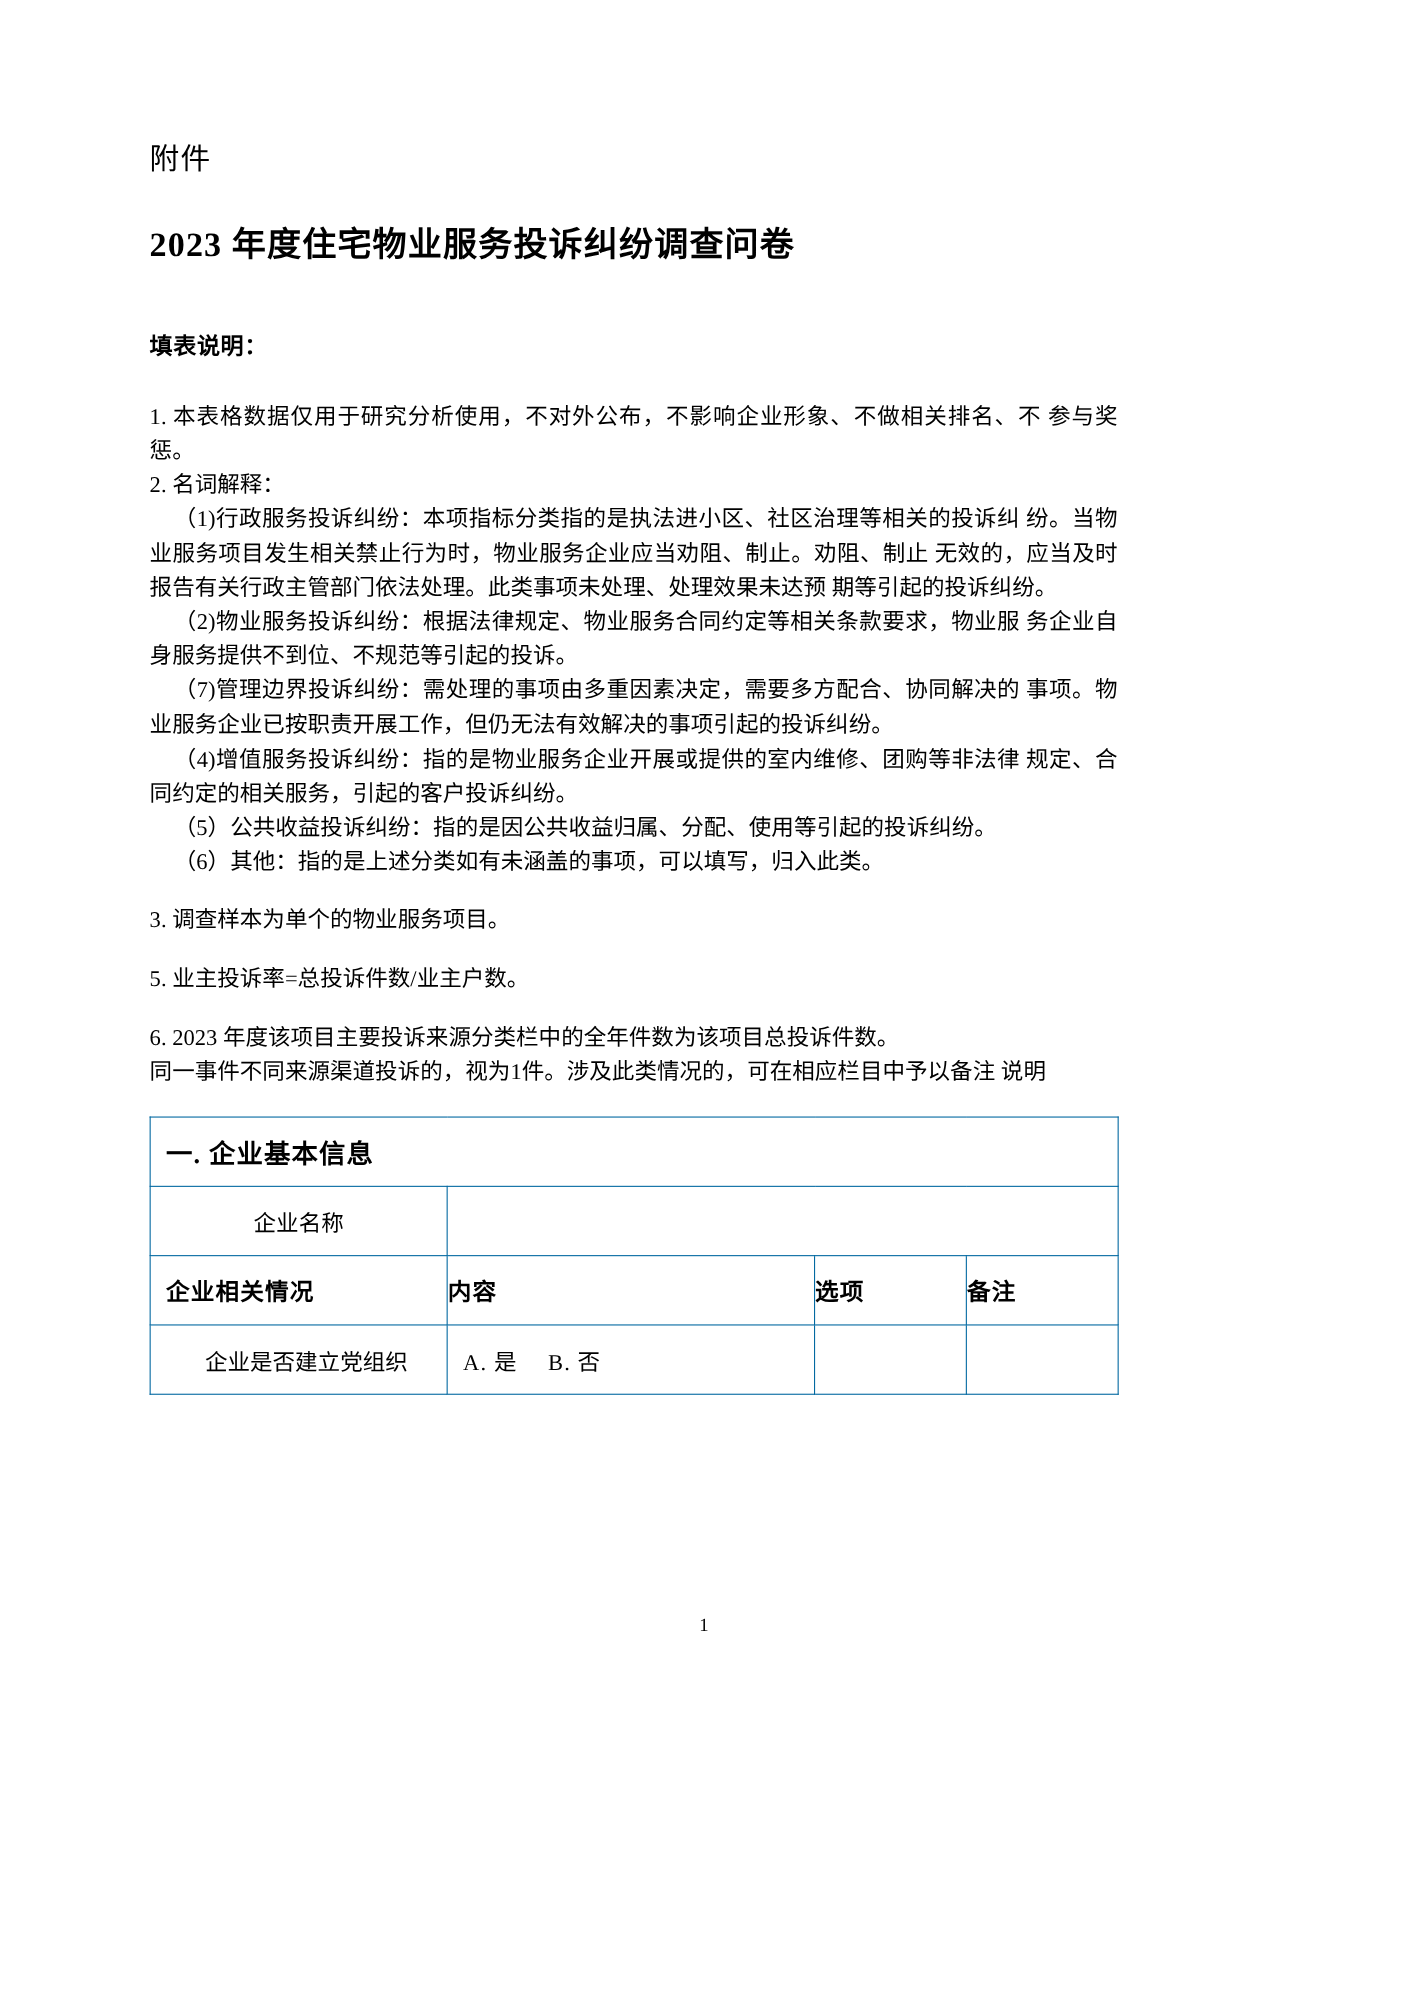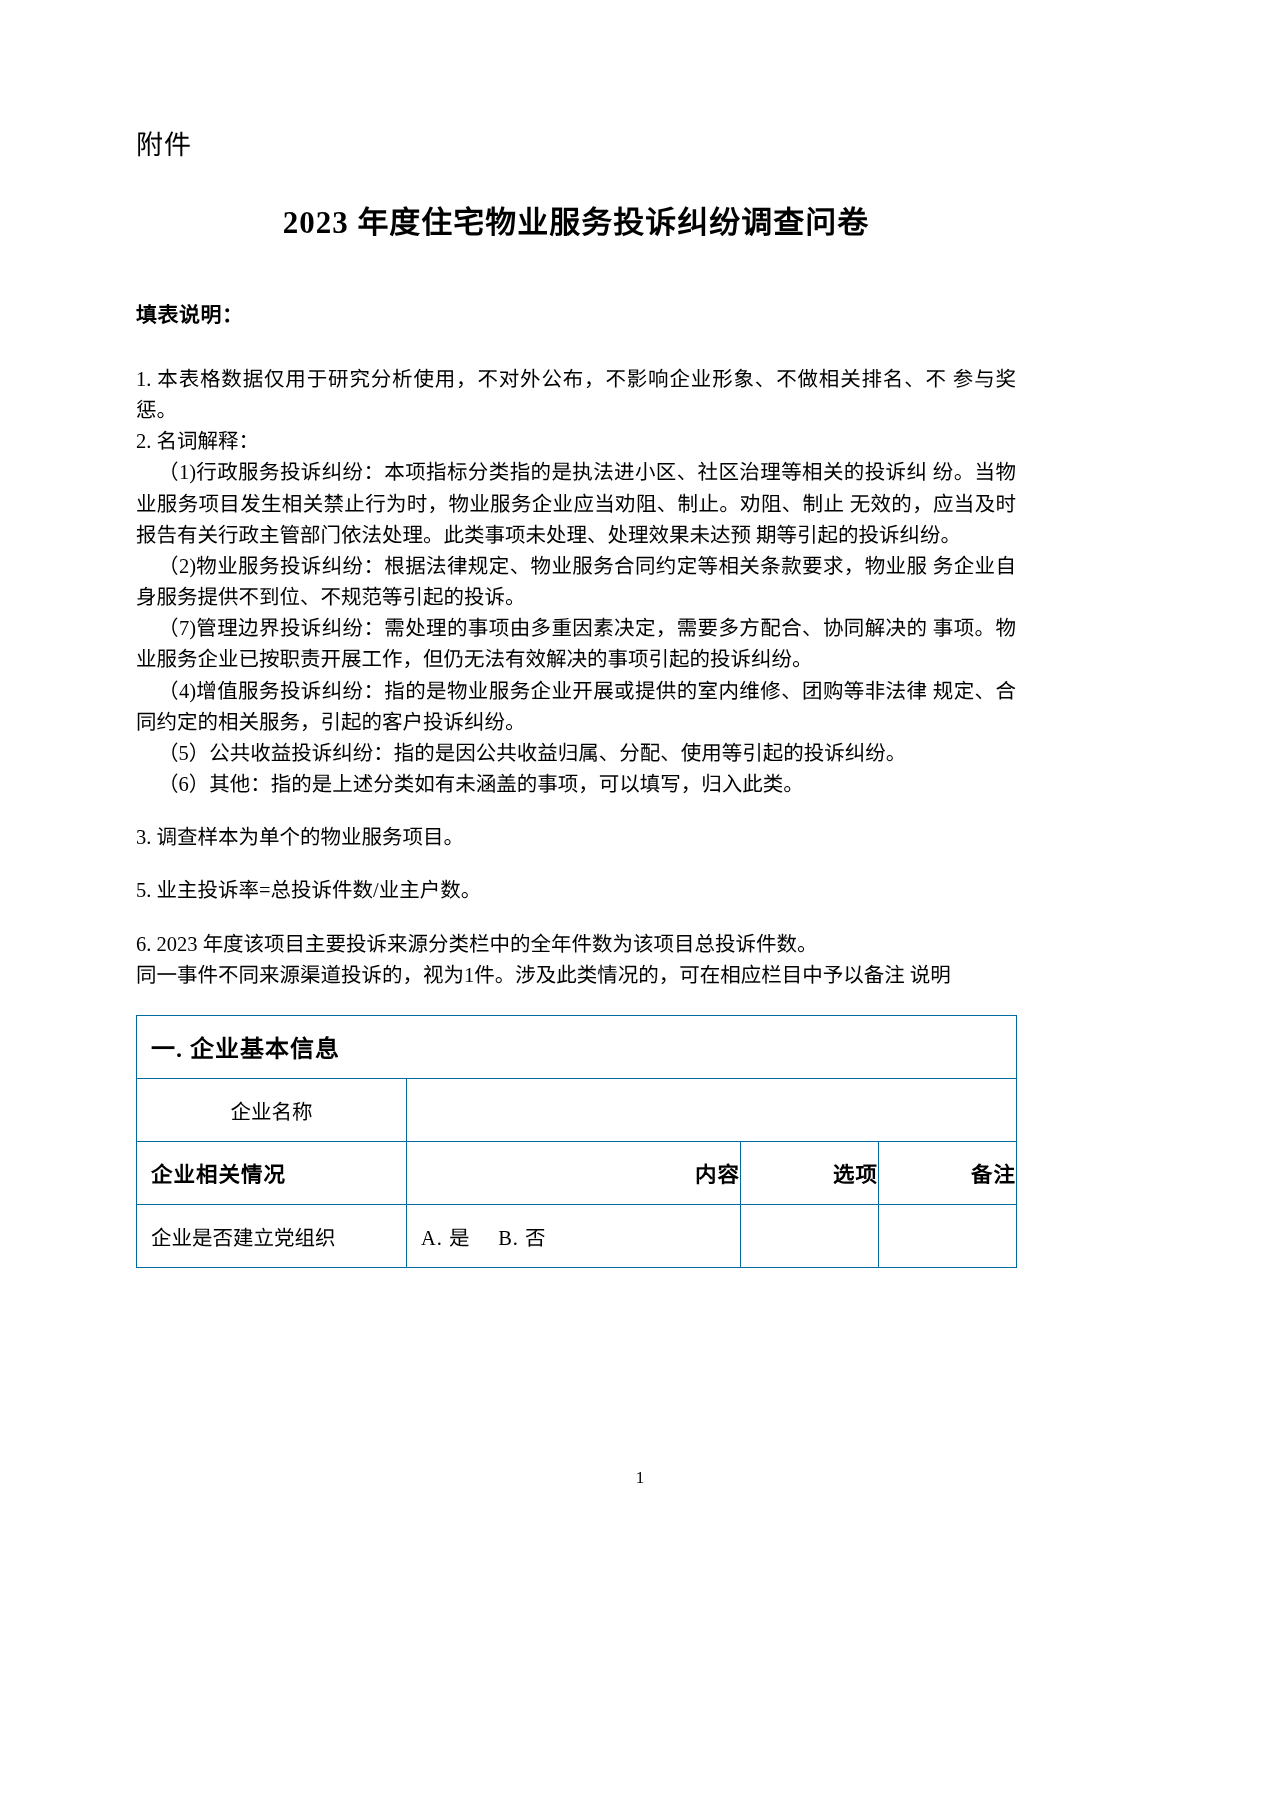--- a/index.html
+++ b/index.html
@@ -38,21 +38,20 @@
   .attachment-label {
     font-size: 27px;
     line-height: 1;
     padding-top: 132px;
     letter-spacing: 1px;
     font-family: "Liberation Serif", "DejaVu Serif", serif;
   }
 
   
   .doc-title {
-    text-align: center;
     font-size: 31px;
     font-weight: bold;
     letter-spacing: 1px;
     margin-top: 38px;
     font-family: "Liberation Serif", "DejaVu Serif", serif;
   }
 
   
   .instructions {
     margin-top: 56px;
@@ -103,32 +102,32 @@
   .label-cell {
     height: 62px;
     text-align: center;
     font-size: 20.5px;
   }
   .blank-cell {
     height: 62px;
   }
   .col-head-cell {
     height: 62px;
-    text-align: right;
+    text-align: left;
     font-size: 21.5px;
     font-weight: bold;
     letter-spacing: 1px;
   }
   .col-head-cell.left-align {
     text-align: left;
     padding-left: 14px !important;
   }
   .q-cell {
     height: 62px;
-    text-align: left;
+    text-align: center;
     padding-left: 14px !important;
     font-size: 20.5px;
   }
   .opt-cell {
     height: 62px;
     text-align: left;
     padding-left: 14px !important;
     font-size: 20.5px;
     letter-spacing: 1px;
   }

